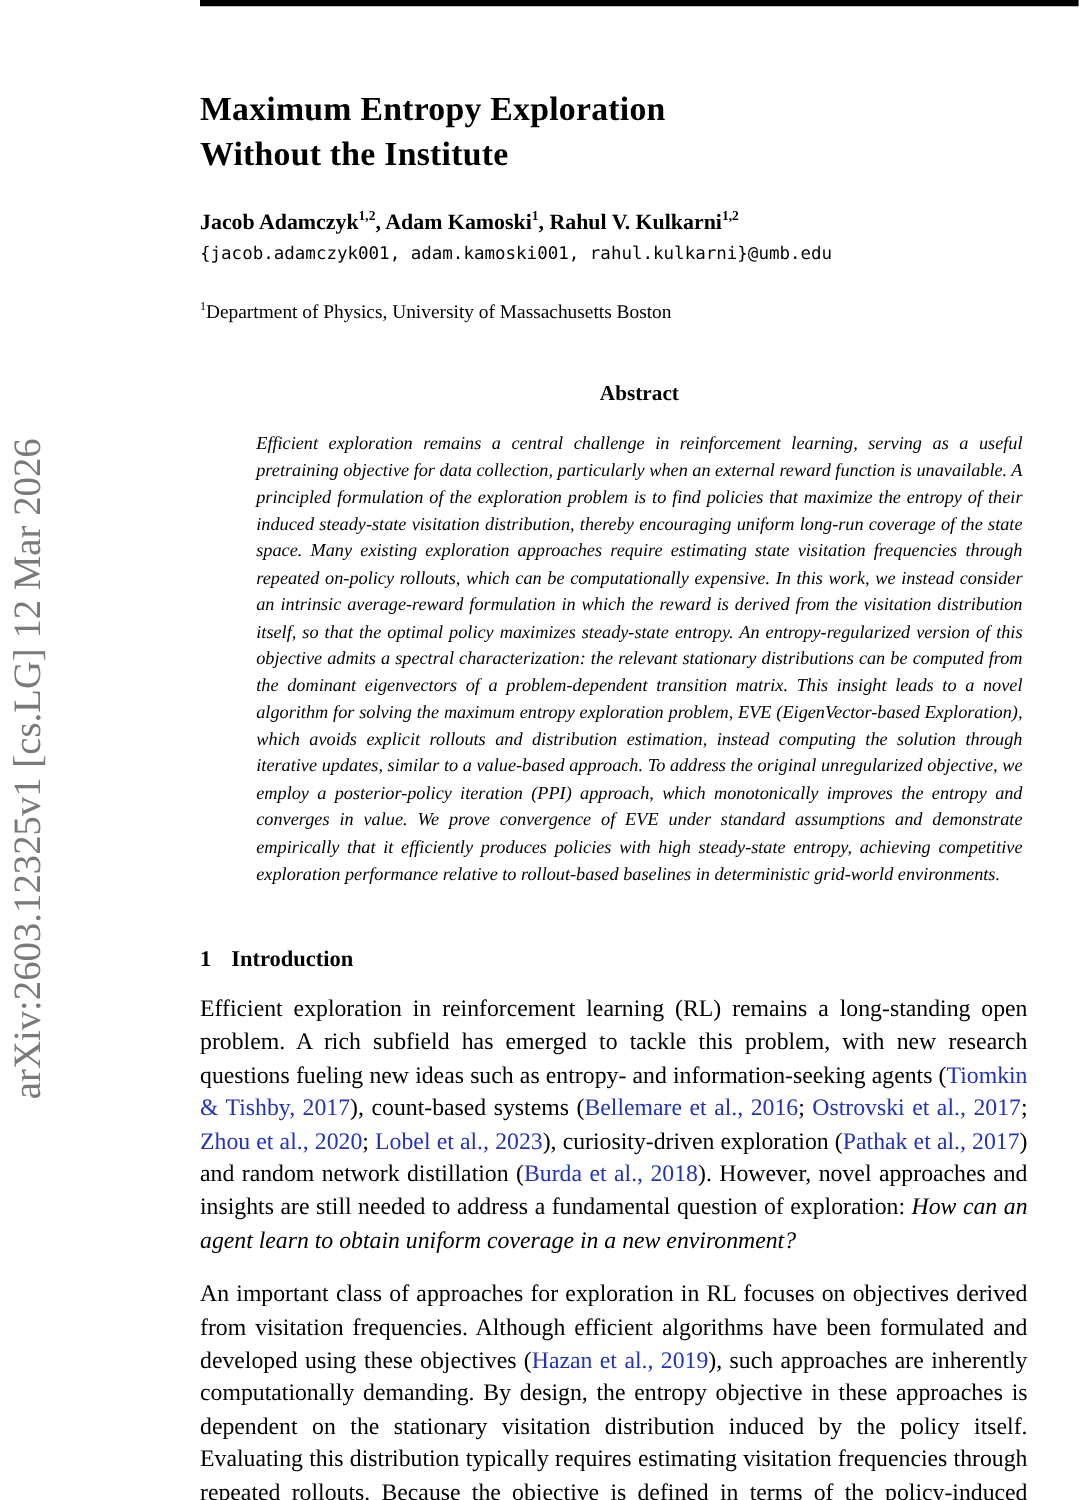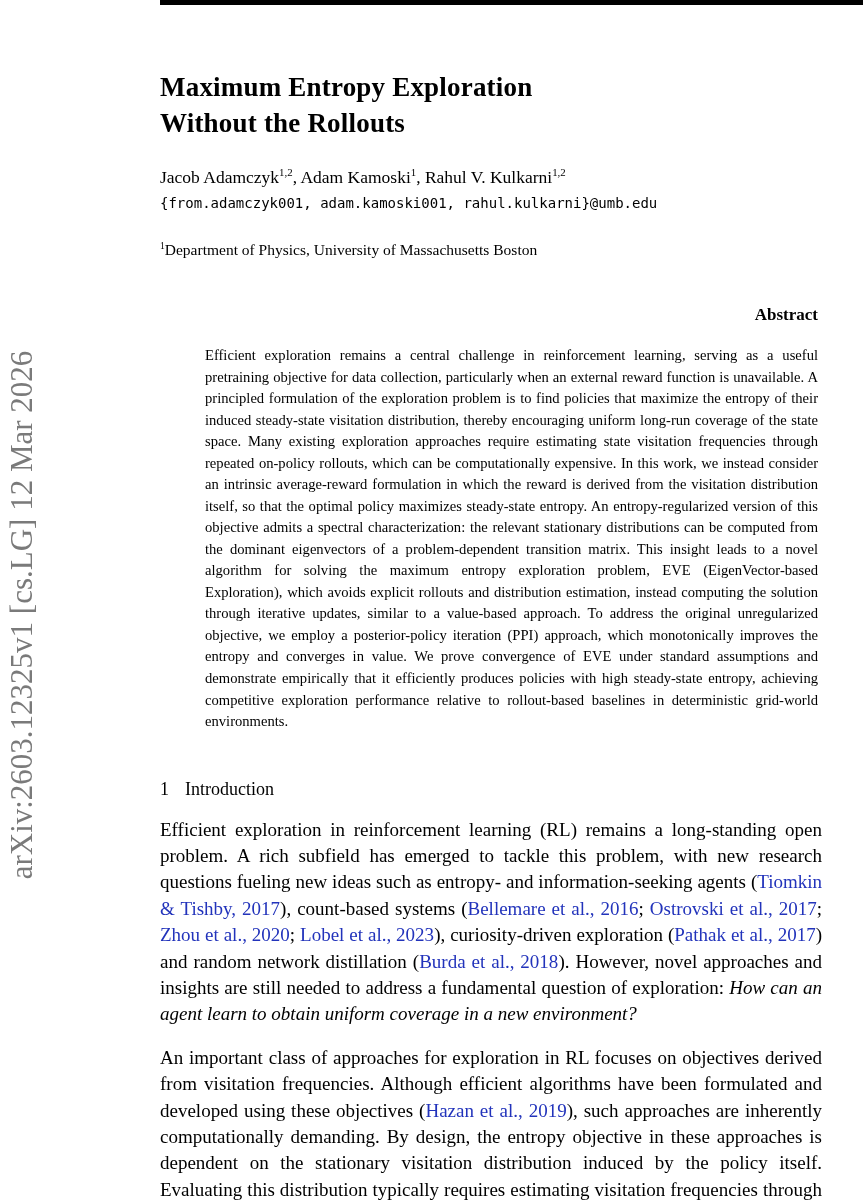--- a/index.html
+++ b/index.html
@@ -26,46 +26,47 @@
   .content {
     position:absolute; left:160px; top:0; width:662px;
   }
   .title {
     margin-top:70px;
     font-size:27px; font-weight:bold; line-height:1.32;
     letter-spacing:0.2px;
   }
   .authors {
     margin-top:26px;
-    font-size:17.5px; font-weight:normal;
+    font-size:17.5px; font-weight:bold;
   }
   sup { font-size:0.62em; line-height:0; }
   .emails {
     margin-top:7px;
     font-family:"DejaVu Sans Mono","Liberation Mono",monospace;
     font-size:14px;
   }
   .affils {
     margin-top:28px;
     font-size:15.5px; font-weight:normal; line-height:1.42;
   }
   .abstract-heading {
     margin:44px 0 0 45px; width:613px;
-    text-align:right;
+    text-align:center;
     font-size:17px; font-weight:bold;
   }
   .abstract-body {
     margin:20px 0 0 45px; width:613px;
     font-size:14.6px; line-height:1.475;
     text-align:justify;
     hyphens:auto;
+    font-style:italic;
   }
   .section-heading {
     margin-top:46px;
-    font-size:18px; font-weight:normal;
+    font-size:18px; font-weight:bold;
   }
   .sec-num { margin-right:16px; }
   .body-para {
     margin-top:17px;
     font-size:19px; line-height:1.39;
     text-align:justify;
     hyphens:auto;
   }
   .cite { color:var(--citation,#2233bb); }
   em { font-style:italic; }
@@ -74,26 +75,26 @@
 <body>
 
 <div class="top-rule"></div>
 
 <div class="arxiv-strip">arXiv:2603.12325v1  [cs.LG]  12 Mar 2026</div>
 
 <div class="content">
 
   <h1 class="title">
     <span>Maximum Entropy Exploration</span><br>
-    <span>Without the Rollouts</span>
+    <span>Without the Institute</span>
   </h1>
 
   <div class="authors">Jacob Adamczyk<sup>1,2</sup>, Adam Kamoski<sup>1</sup>, Rahul V. Kulkarni<sup>1,2</sup></div>
 
-  <div class="emails">{from.adamczyk001, adam.kamoski001, rahul.kulkarni}@umb.edu</div>
+  <div class="emails">{jacob.adamczyk001, adam.kamoski001, rahul.kulkarni}@umb.edu</div>
 
   <div class="affils">
     <div class="affil"><sup>1</sup>Department of Physics, University of Massachusetts Boston</div>
   </div>
 
   <h2 class="abstract-heading">Abstract</h2>
 
   <p class="abstract-body">Efficient exploration remains a central challenge in reinforcement learning, serving as a useful pretraining objective for data collection, particularly when an external reward function is unavailable. A principled formulation of the exploration problem is to find policies that maximize the entropy of their induced steady-state visitation distribution, thereby encouraging uniform long-run coverage of the state space. Many existing exploration approaches require estimating state visitation frequencies through repeated on-policy rollouts, which can be computationally expensive. In this work, we instead consider an intrinsic average-reward formulation in which the reward is derived from the visitation distribution itself, so that the optimal policy maximizes steady-state entropy. An entropy-regularized version of this objective admits a spectral characterization: the relevant stationary distributions can be computed from the dominant eigenvectors of a problem-dependent transition matrix. This insight leads to a novel algorithm for solving the maximum entropy exploration problem, EVE (EigenVector-based Exploration), which avoids explicit rollouts and distribution estimation, instead computing the solution through iterative updates, similar to a value-based approach. To address the original unregularized objective, we employ a posterior-policy iteration (PPI) approach, which monotonically improves the entropy and converges in value. We prove convergence of EVE under standard assumptions and demonstrate empirically that it efficiently produces policies with high steady-state entropy, achieving competitive exploration performance relative to rollout-based baselines in deterministic grid-world environments.</p>
 
   <h2 class="section-heading">

